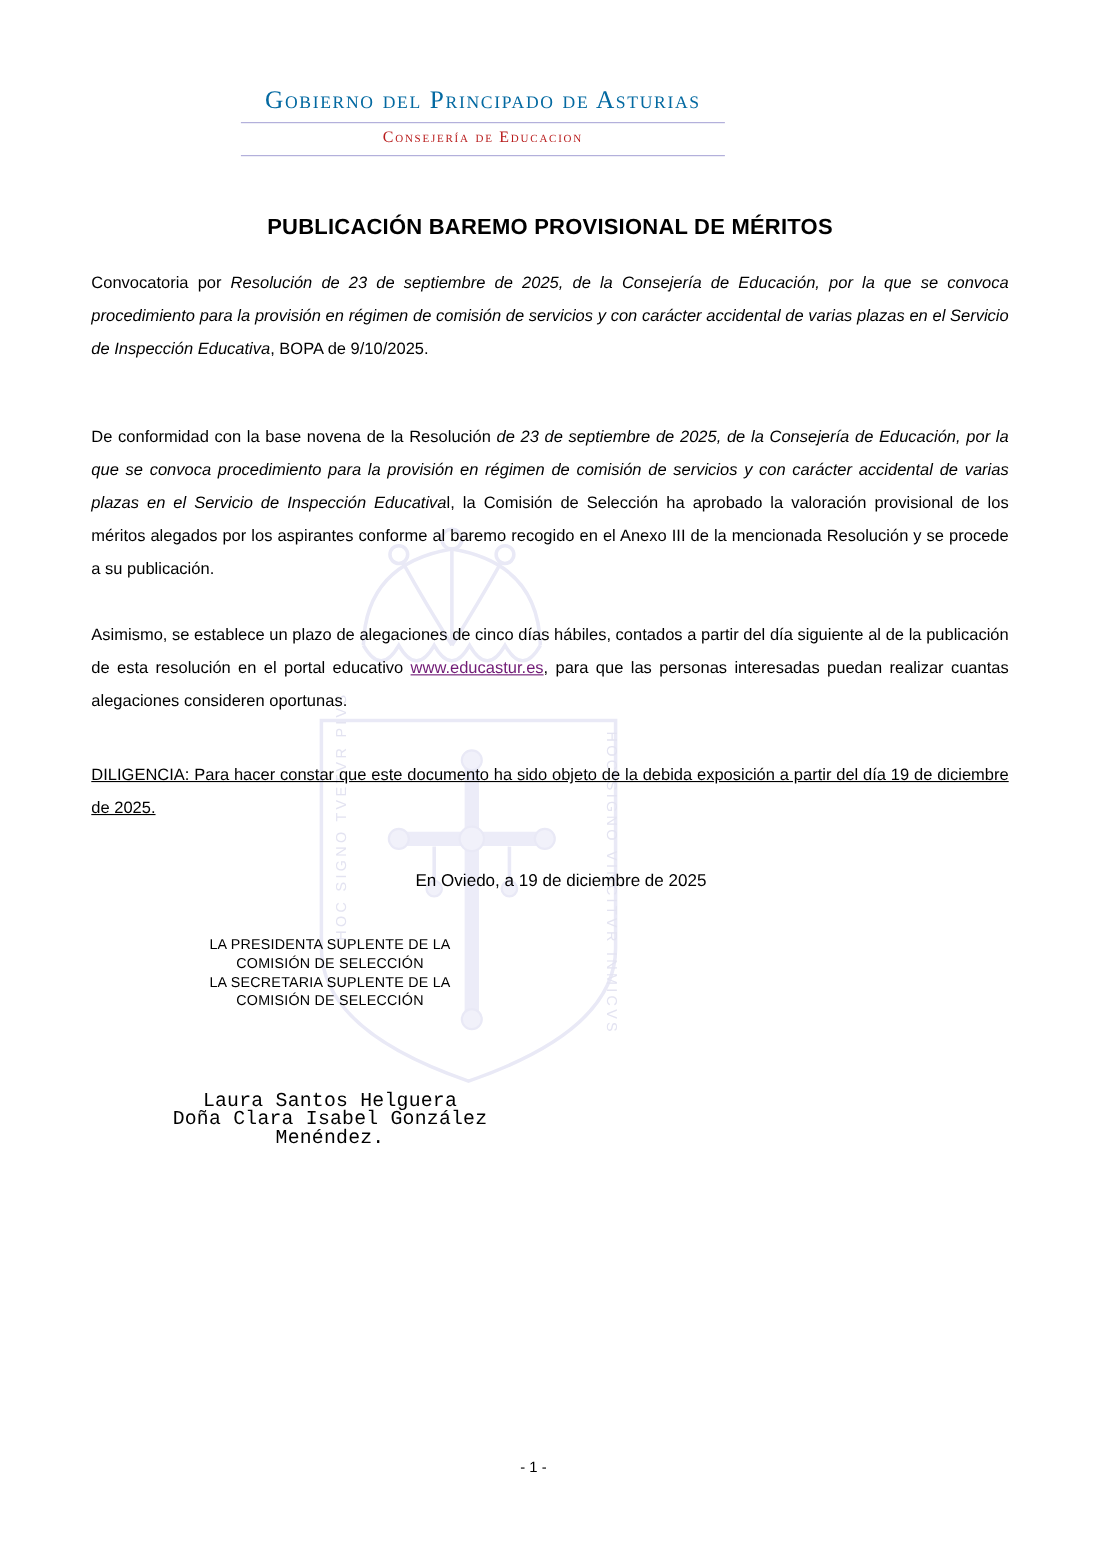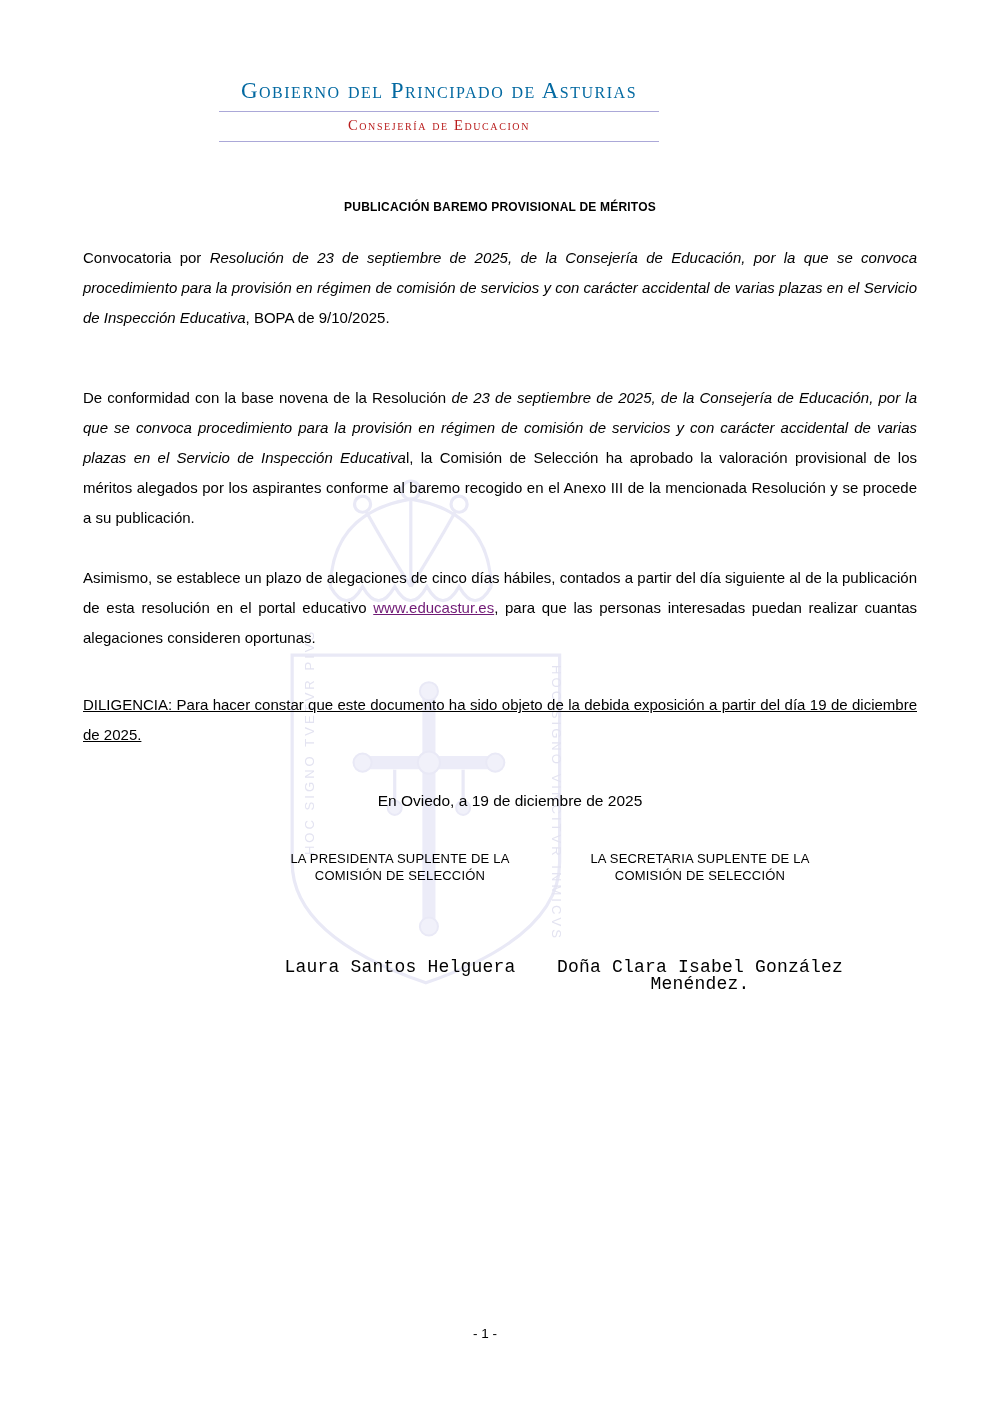--- a/index.html
+++ b/index.html
@@ -58,21 +58,21 @@
     color: #b91c1c;
     margin-top: 6px;
     line-height: 1.1;
   }
   .rule.second { margin-top: 7px; }
 
   
   .doc-title {
     margin: 56px 0 0 0;
     text-align: center;
-    font-size: 12px;
+    font-size: 20px;
     font-weight: 700;
     letter-spacing: 0.2px;
     line-height: 19px;
   }
   .bodytext {
     margin: 0 83px;
     font-size: 15px;
     line-height: 30px;
     text-align: justify;
   }
@@ -90,20 +90,21 @@
     font-size: 15.5px;
     padding-left: 20px;
   }
 
   
   .sig-roles, .sig-names {
     display: flex;
     justify-content: flex-end;
     margin-left: 150px;
     margin-right: 150px;
+    flex-direction: column;
   }
   .sig-roles { margin-top: 40px; }
   .sig-names { margin-top: 75px; }
   .sig-col {
     width: 300px;
     text-align: center;
     font-size: 13px;
     line-height: 17px;
     letter-spacing: 0.2px;
   }

